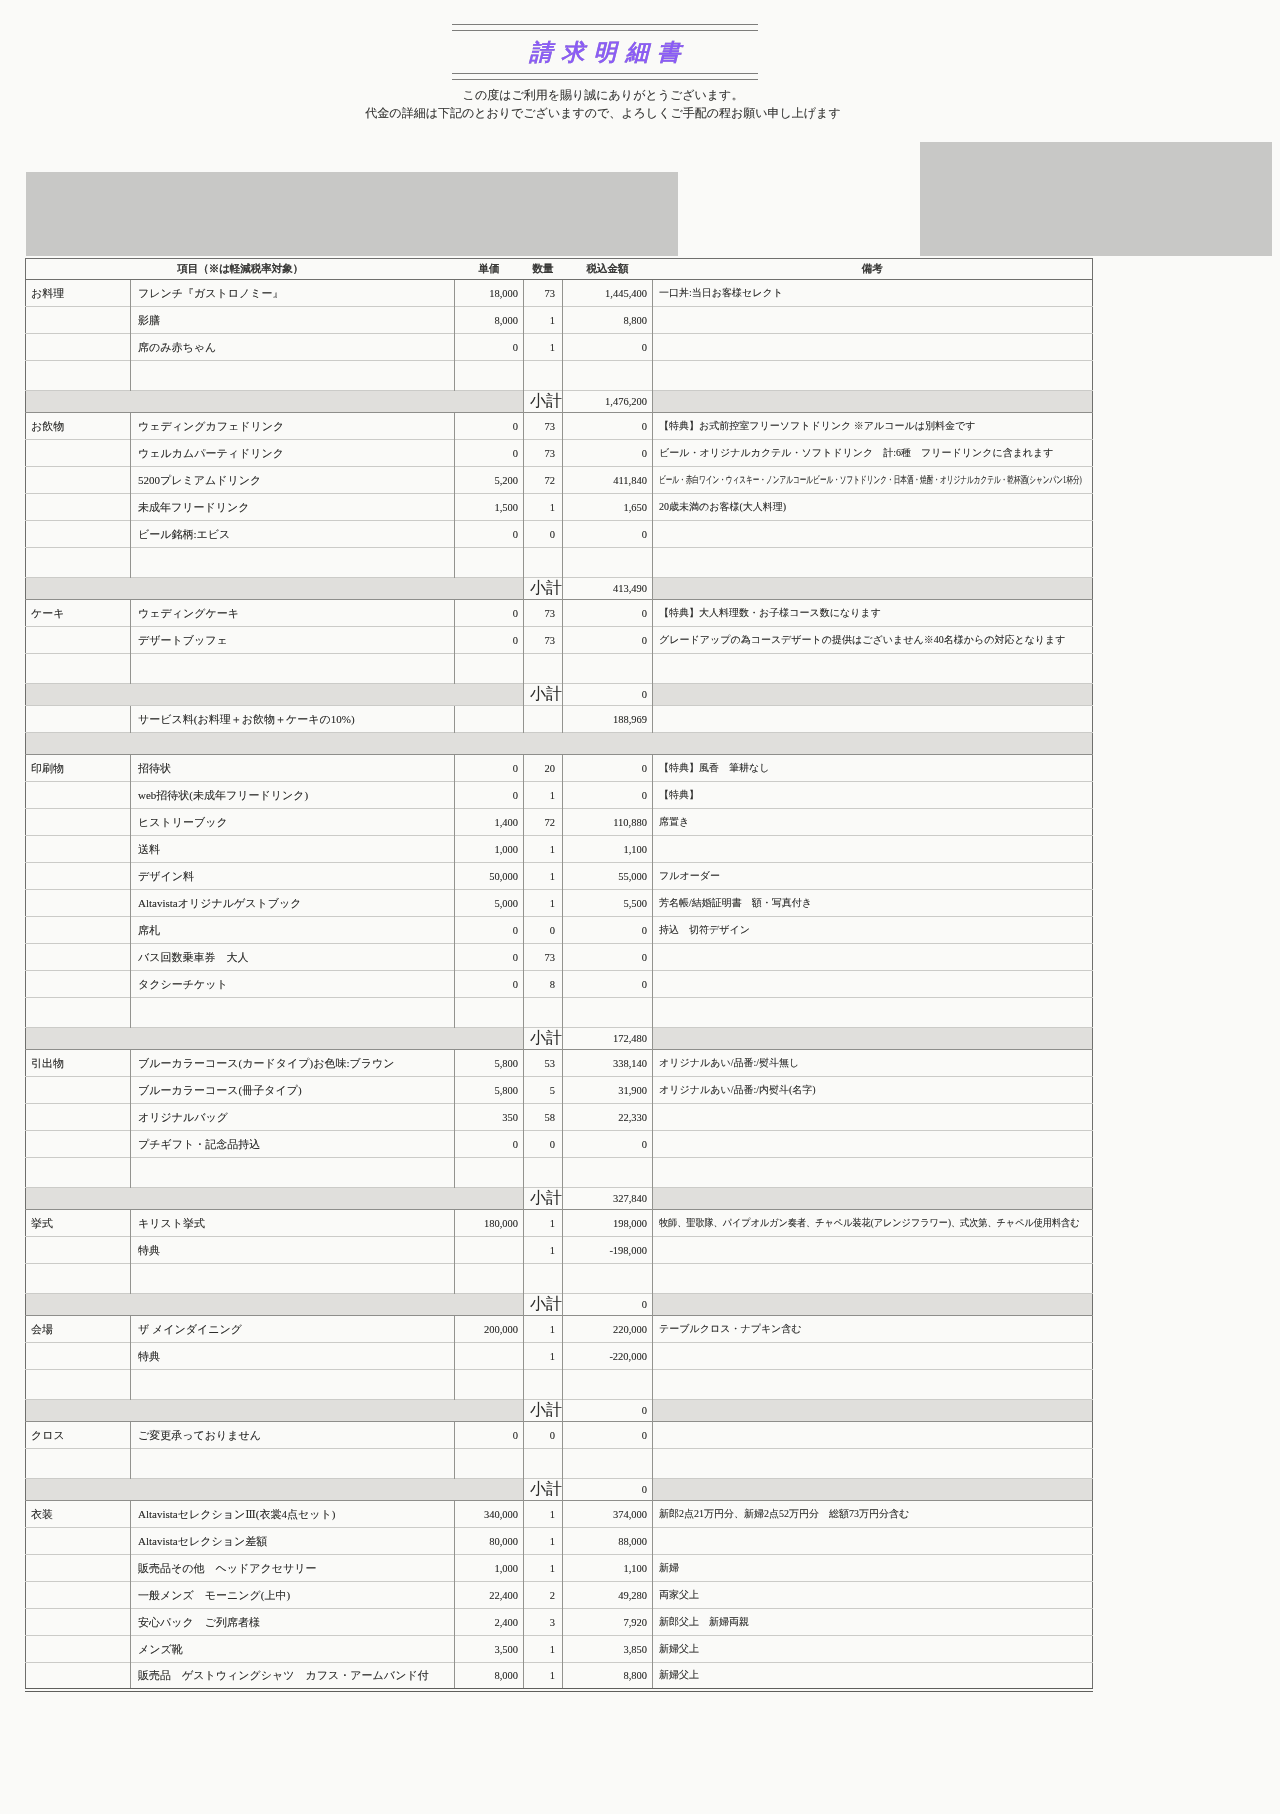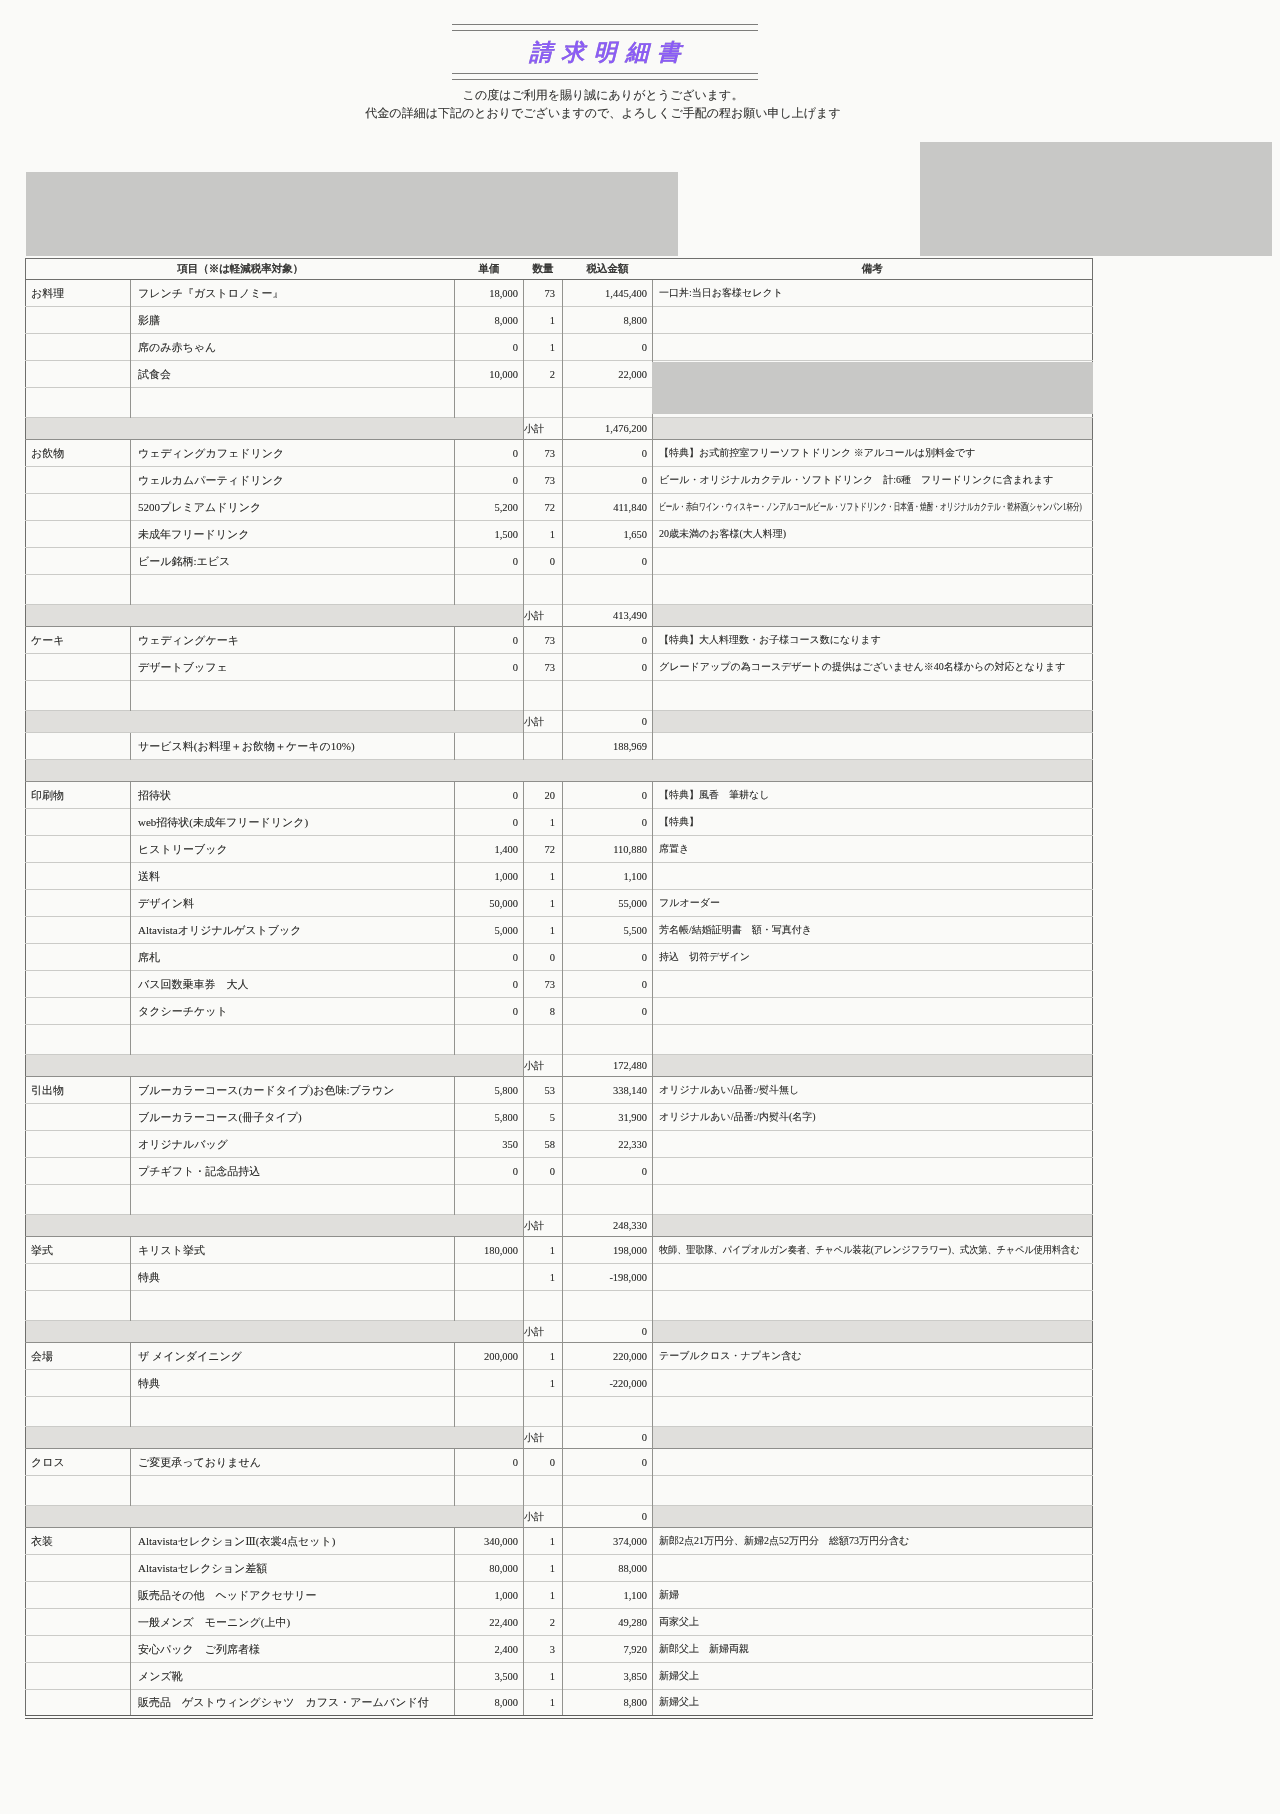--- a/index.html
+++ b/index.html
@@ -45,21 +45,21 @@
   tr.item-row{height:27px;}
   tr.spacer-row{height:30px;}
   tr.subtotal-row{height:22px;}
   tr.sep-row{height:22px;}
   .cat{font-size:11px;padding-left:5px;font-family:Liberation Mono, monospace;}
   .item{font-size:11px;padding-left:7px;}
   .num{text-align:right;padding-right:5px;}
   .qty{padding-right:7px;}
   .rem{font-size:10px;padding-left:6px;}
   .gray{background:#e0dfdc;}
-  .st-label{text-align:left;font-size:10px;padding:0;}
+  .st-label{text-align:right;font-size:16px;padding:0;}
   .condense{display:inline-block;white-space:nowrap;transform-origin:0 50%;}
   .has-redact{position:relative;overflow:visible;}
   .redact-cell{position:absolute;left:-1px;right:-1px;top:1px;height:52px;background:#c8c8c6;z-index:3;}
 </style>
 </head>
 <body>
 
 <div class="title-wrap">
   <div class="drule"></div>
   <div class="doc-title">請求明細書</div>
@@ -108,30 +108,20 @@
         <td class="rem"></td>
       </tr>
       <tr class="item-row">
         <td class="cat"></td>
         <td class="item">席のみ赤ちゃん</td>
         <td class="num">0</td>
         <td class="num qty">1</td>
         <td class="num">0</td>
         <td class="rem"></td>
       </tr>
-      <tr class="item-row">
-        <td class="cat"></td>
-        <td class="item">試食会</td>
-        <td class="num">10,000</td>
-        <td class="num qty">2</td>
-        <td class="num">22,000</td>
-        <td class="rem has-redact">
-          <div class="redact-cell"></div>
-        </td>
-      </tr>
       <tr class="spacer-row">
         <td class="cat"></td>
         <td class="item"></td>
         <td class="num"></td>
         <td class="num qty"></td>
         <td class="num"></td>
         <td class="rem"></td>
       </tr>
       <tr class="subtotal-row">
         <td colspan="3" class="gray"></td>
@@ -356,21 +346,21 @@
         <td class="cat"></td>
         <td class="item"></td>
         <td class="num"></td>
         <td class="num qty"></td>
         <td class="num"></td>
         <td class="rem"></td>
       </tr>
       <tr class="subtotal-row">
         <td colspan="3" class="gray"></td>
         <td class="st-label">小計</td>
-        <td class="num">248,330</td>
+        <td class="num">327,840</td>
         <td class="gray"></td>
       </tr>
       <tr class="item-row sec-start">
         <td class="cat">挙式</td>
         <td class="item">キリスト挙式</td>
         <td class="num">180,000</td>
         <td class="num qty">1</td>
         <td class="num">198,000</td>
         <td class="rem"><span class="condense" style="transform: scaleX(0.91);">牧師、聖歌隊、パイプオルガン奏者、チャペル装花(アレンジフラワー)、式次第、チャペル使用料含む</span></td>
       </tr>

